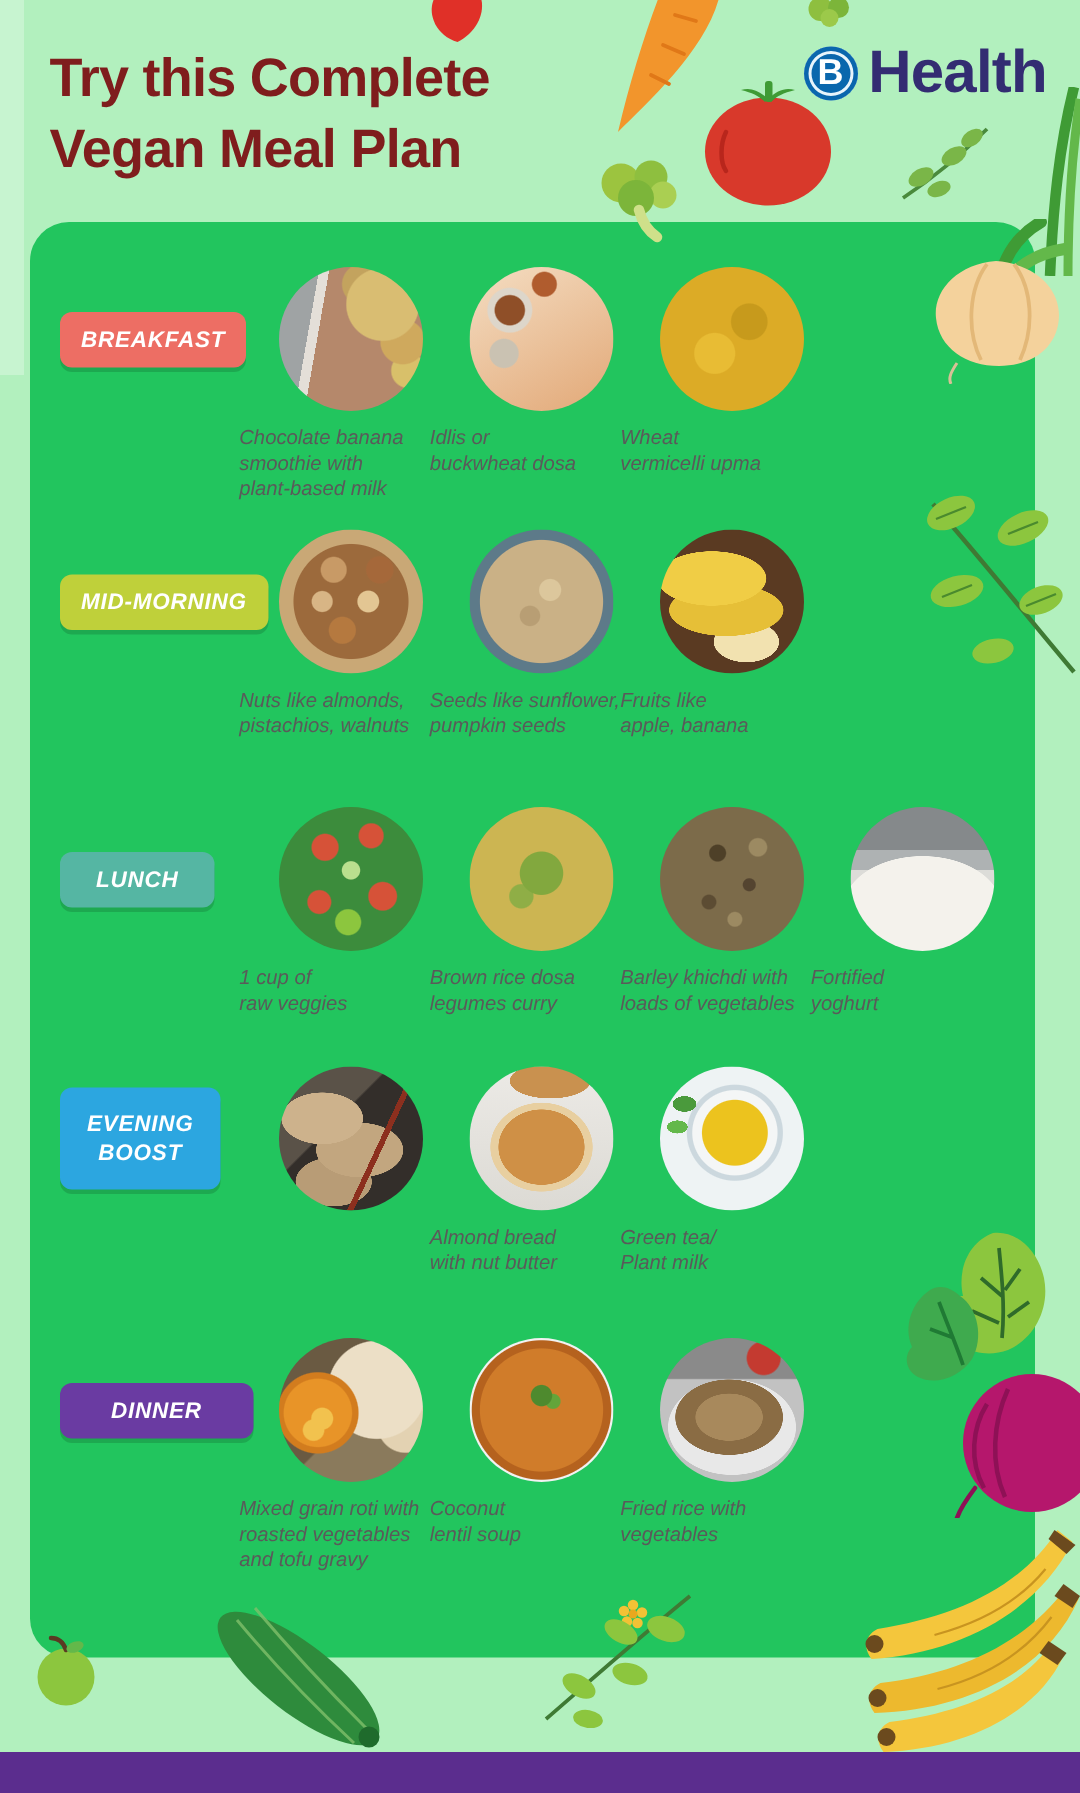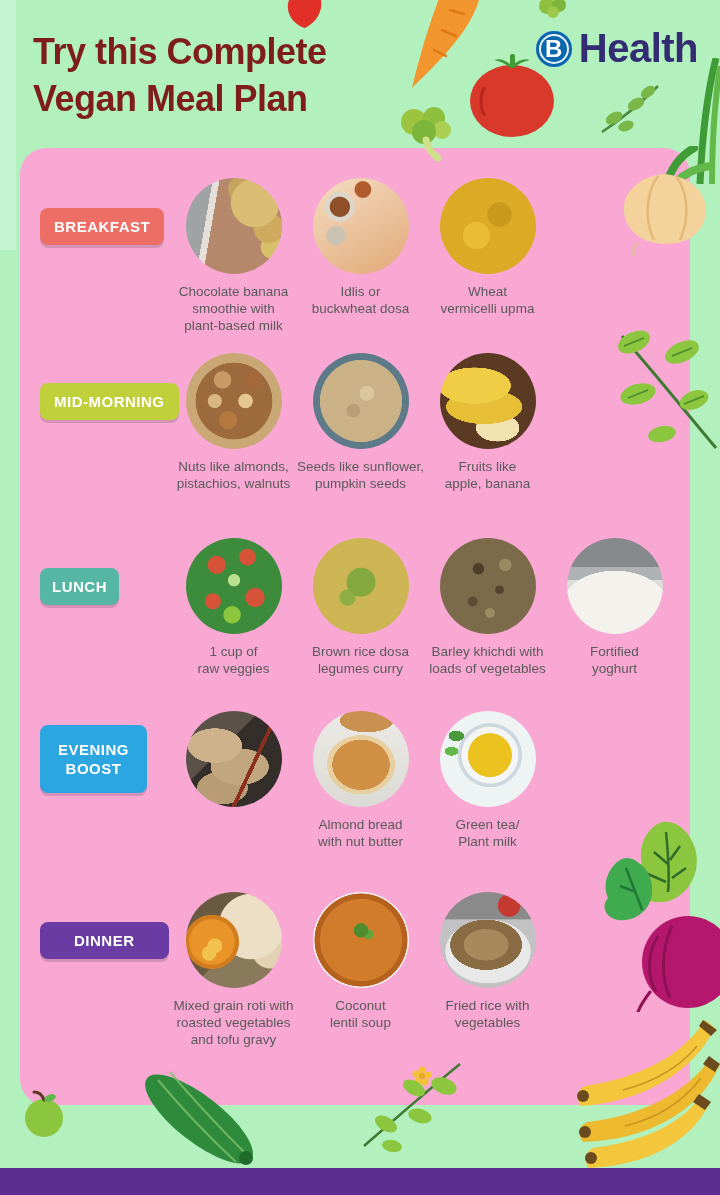--- a/index.html
+++ b/index.html
@@ -23,33 +23,33 @@
     background:#0a67ad;color:#ffffff;
     display:flex;align-items:center;justify-content:center;
     font-size:24px;font-weight:bold;
     box-shadow:inset 0 0 0 3px #0a67ad, inset 0 0 0 5px #e8f4fb;
   }
   .brand-name{font-size:40px;font-weight:bold;color:#332c72;letter-spacing:-0.5px;}
   .corner-light{position:absolute;left:0;top:0;width:16px;height:250px;background:rgba(255,255,255,0.28);z-index:0;}
   
   .card{
     position:absolute;left:20px;top:148px;width:670px;height:957px;
-    background:#f9a8d4;border-radius:26px;z-index:2;
+    background:#22c55e;border-radius:26px;z-index:2;font-style:italic;
   }
   .meal-row{position:absolute;left:0;width:100%;display:flex;}
   .label-wrap{position:absolute;left:20px;top:0;height:96px;display:flex;align-items:center;z-index:3;}
   .label{
     color:#ffffff;font-weight:bold;font-size:15px;letter-spacing:0.5px;
     padding:9px 14px;border-radius:8px;text-align:center;line-height:19px;
     white-space:pre-line;box-shadow:0 3px 0 rgba(0,0,0,0.14);
   }
   .items{position:absolute;left:150px;top:0;display:flex;}
   .item{width:127px;display:flex;flex-direction:column;align-items:center;}
   .caption{
-    width:148px;margin-top:9px;text-align:center;
+    width:148px;margin-top:9px;text-align:left;
     font-size:13.5px;line-height:17px;color:#5a5a5a;white-space:pre-line;
   }
   .photo{width:96px;height:96px;border-radius:50%;}
   
   .ph-smoothie{background:
     radial-gradient(circle at 72% 26%, #d9bd72 0 24%, rgba(0,0,0,0) 25%),
     radial-gradient(circle at 86% 52%, #cfa95d 0 15%, rgba(0,0,0,0) 16%),
     radial-gradient(circle at 58% 12%, #c3a35e 0 13%, rgba(0,0,0,0) 14%),
     radial-gradient(circle at 90% 72%, #d8c06a 0 10%, rgba(0,0,0,0) 11%),
     linear-gradient(100deg,#9fa3a4 0 24%, #e4dfd8 24% 30%, #b5886b 30%);}
@@ -294,21 +294,21 @@
       <div class="item">
         <div class="photo ph-fruits"></div>
         <div class="caption">Fruits like
 apple, banana</div>
       </div>
     </div>
   </div>
 
   <div class="meal-row" style="top:390px;">
     <div class="label-wrap">
-      <div class="label" style="padding: 9px 12px; background-color: rgb(85, 182, 163);">LUNCH</div>
+      <div class="label" style="padding: 9px 24px; background-color: rgb(85, 182, 163);">LUNCH</div>
     </div>
     <div class="items">
       <div class="item">
         <div class="photo ph-salad"></div>
         <div class="caption">1 cup of
 raw veggies</div>
       </div>
       <div class="item">
         <div class="photo ph-brownrice"></div>
         <div class="caption">Brown rice dosa

